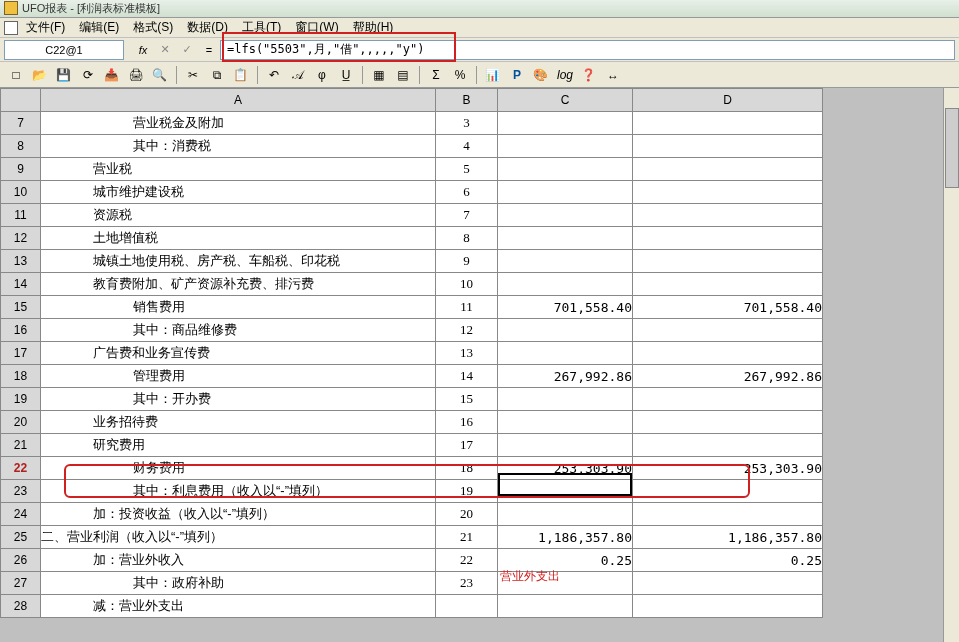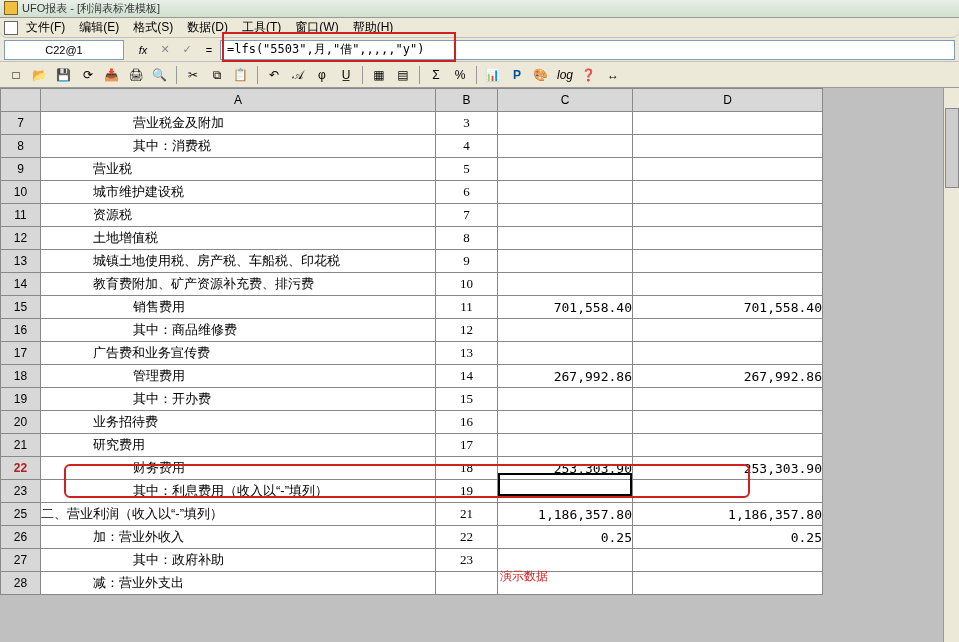--- a/index.html
+++ b/index.html
@@ -25,21 +25,20 @@
   background: #f0c040;
   border: 1px solid #806020;
 }
 .menubar {
   background: #ece9d8;
   height: 20px;
   padding: 2px 4px;
   display: flex;
   align-items: center;
   border-bottom: 1px solid #c0c0c0;
-  border-radius: 7px;
 }
 .menubar .doc-icon {
   width: 14px; height: 14px; margin-right: 8px;
   background: #fff; border: 1px solid #666;
 }
 .menubar span.menu-item {
   margin-right: 14px;
   font-size: 12px;
   cursor: pointer;
 }
@@ -351,20 +350,27 @@
           <td class="col-d">253,303.90</td>
         </tr>
         <tr>
           <th class="rowhead">23</th>
           <td class="col-a indent2">其中：利息费用（收入以“-”填列）</td>
           <td class="col-b">19</td>
           <td class="col-c"></td>
           <td class="col-d"></td>
         </tr>
         <tr>
+          <th class="rowhead">24</th>
+          <td class="col-a indent1">加：投资收益（收入以“-”填列）</td>
+          <td class="col-b">20</td>
+          <td class="col-c"></td>
+          <td class="col-d"></td>
+        </tr>
+        <tr>
           <th class="rowhead">25</th>
           <td class="col-a ">二、营业利润（收入以“-”填列）</td>
           <td class="col-b">21</td>
           <td class="col-c">1,186,357.80</td>
           <td class="col-d">1,186,357.80</td>
         </tr>
         <tr>
           <th class="rowhead">26</th>
           <td class="col-a indent1">加：营业外收入</td>
           <td class="col-b">22</td>
@@ -381,21 +387,21 @@
         <tr>
           <th class="rowhead">28</th>
           <td class="col-a indent1">减：营业外支出</td>
           <td class="col-b"></td>
           <td class="col-c"></td>
           <td class="col-d"></td>
         </tr>
       </tbody>
   </table>
 
-  <div class="demo-text" style="left:500px; top:480px;">演示数据</div>
+  <div class="demo-text" style="left:500px; top:480px;">营业外支出</div>
 
   <div class="row-box" style="left:64px; top:376px; width:686px; height:34px;"></div>
   <div class="cell-cursor" style="left:498px; top:385px; width:134px; height:23px;"></div>
 
   <div class="vscroll">
     <div class="thumb"></div>
   </div>
 </div>
 
 </body></html>

